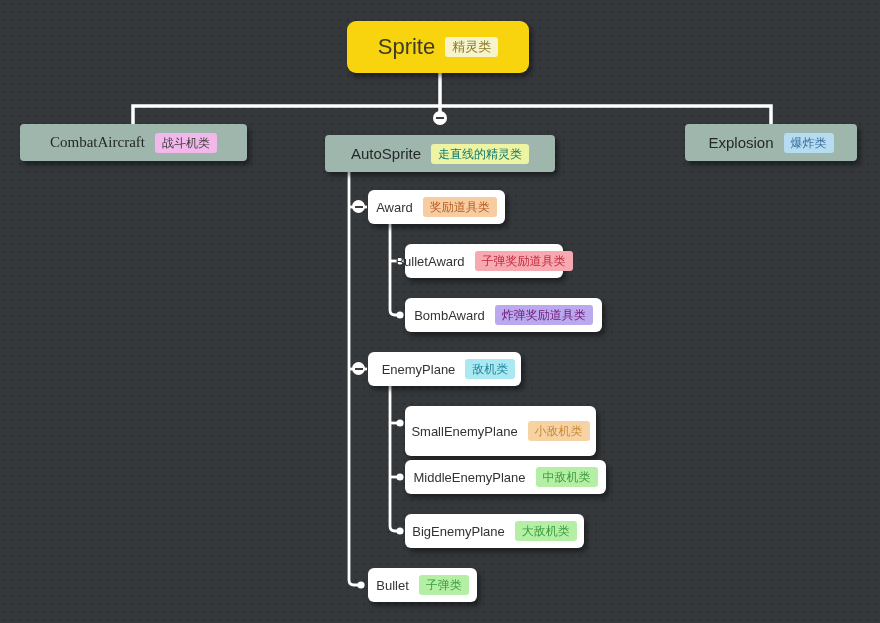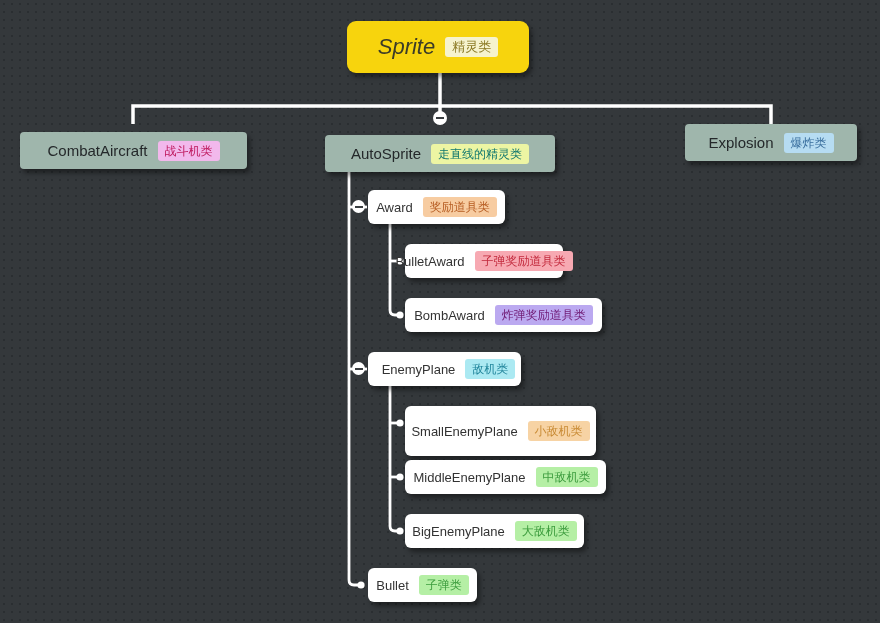--- a/index.html
+++ b/index.html
@@ -14,45 +14,45 @@
 
   .node{
     position:absolute;display:flex;align-items:center;justify-content:center;
     gap:10px;white-space:nowrap;
     box-shadow:3px 4px 5px rgba(0,0,0,0.42);
   }
   .node .tag{padding:2px 7px;border-radius:3px;font-size:12px;line-height:16px;}
 
   
   .root-node{background:#f7d40d;border-radius:9px;}
-  .root-node .label{font-size:22px;color:#3c3c28;font-style:italic;}
+  .root-node .label{font-size:22px;color:#3c3c28;}
   .root-node .tag{background:#f6f3cd;color:#8c7b26;font-size:13px;}
 
   
   .branch{background:#9fb6ac;border-radius:4px;}
   .branch .label{font-size:15px;color:#24282a;}
 
   
   .child{background:#ffffff;border-radius:6px;}
   .child .label{font-size:13px;color:#333333;}
 
   
-  .t-pink      {background:#f2b8ec;color:#be185d;}
+  .t-pink      {background:#f2b8ec;color:#404040;}
   .t-lime      {background:#edf5a3;color:#0f766e;}
   .t-blue      {background:#b6dcf2;color:#3a6f9e;}
   .t-peach     {background:#f7cca1;color:#b65c22;}
   .t-rose      {background:#f7a9b2;color:#c2293c;}
   .t-purple    {background:#bba9f0;color:#701a75;}
   .t-cyan      {background:#abe9f2;color:#22869c;}
   .t-apricot   {background:#f7d3a4;color:#c98b35;}
   .t-green     {background:#b5efa5;color:#3d9c3e;}
 
   
   .n-sprite   {left:347px;top:21px; width:182px;height:52px;}
-  .n-combat   {left:20px; top:132px;width:227px;height:37px;}
+  .n-combat   {left:20px; top:124px;width:227px;height:37px;font-family:Liberation Serif, serif;}
   .n-auto     {left:325px;top:135px;width:230px;height:37px;}
   .n-explosion{left:685px;top:124px;width:172px;height:37px;}
   .n-award    {left:368px;top:190px;width:137px;height:34px;}
   .n-bulletaw {left:405px;top:244px;width:158px;height:34px;}
   .n-bombaw   {left:405px;top:298px;width:197px;height:34px;}
   .n-enemy    {left:368px;top:352px;width:145px;height:34px;padding-left:8px;}
   .n-small    {left:405px;top:406px;width:191px;height:50px;}
   .n-middle   {left:405px;top:460px;width:201px;height:34px;}
   .n-big      {left:405px;top:514px;width:179px;height:34px;}
   .n-bullet   {left:368px;top:568px;width:109px;height:34px;}

